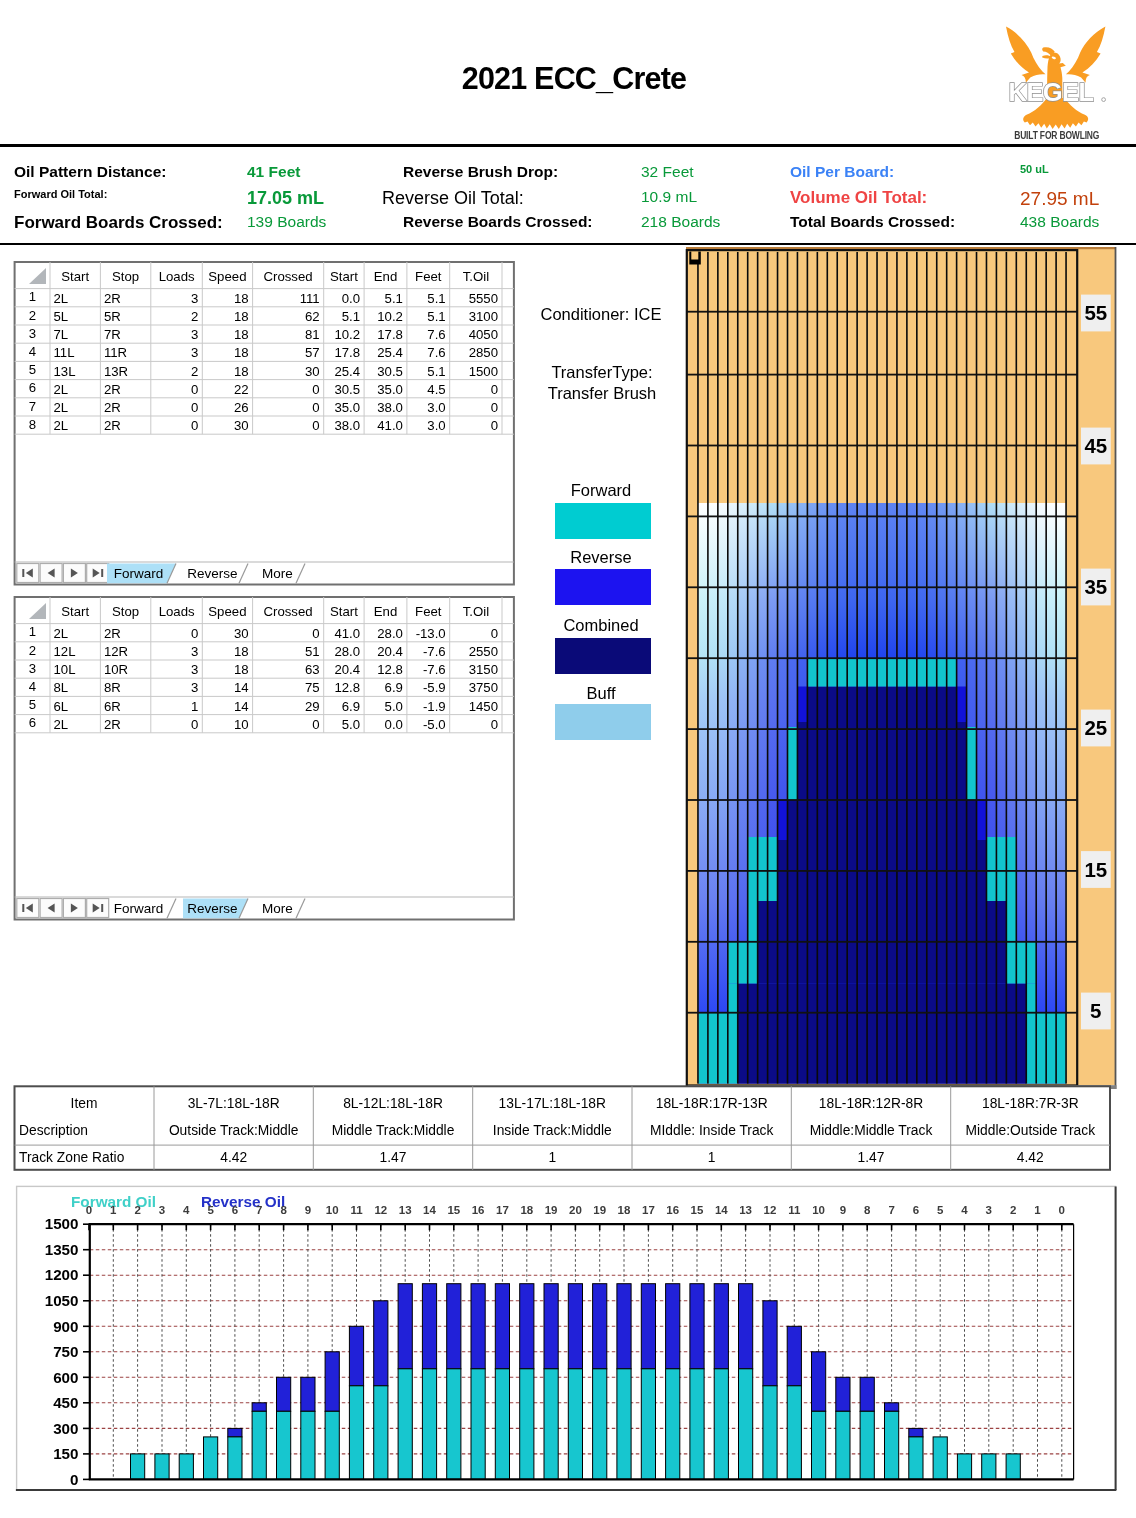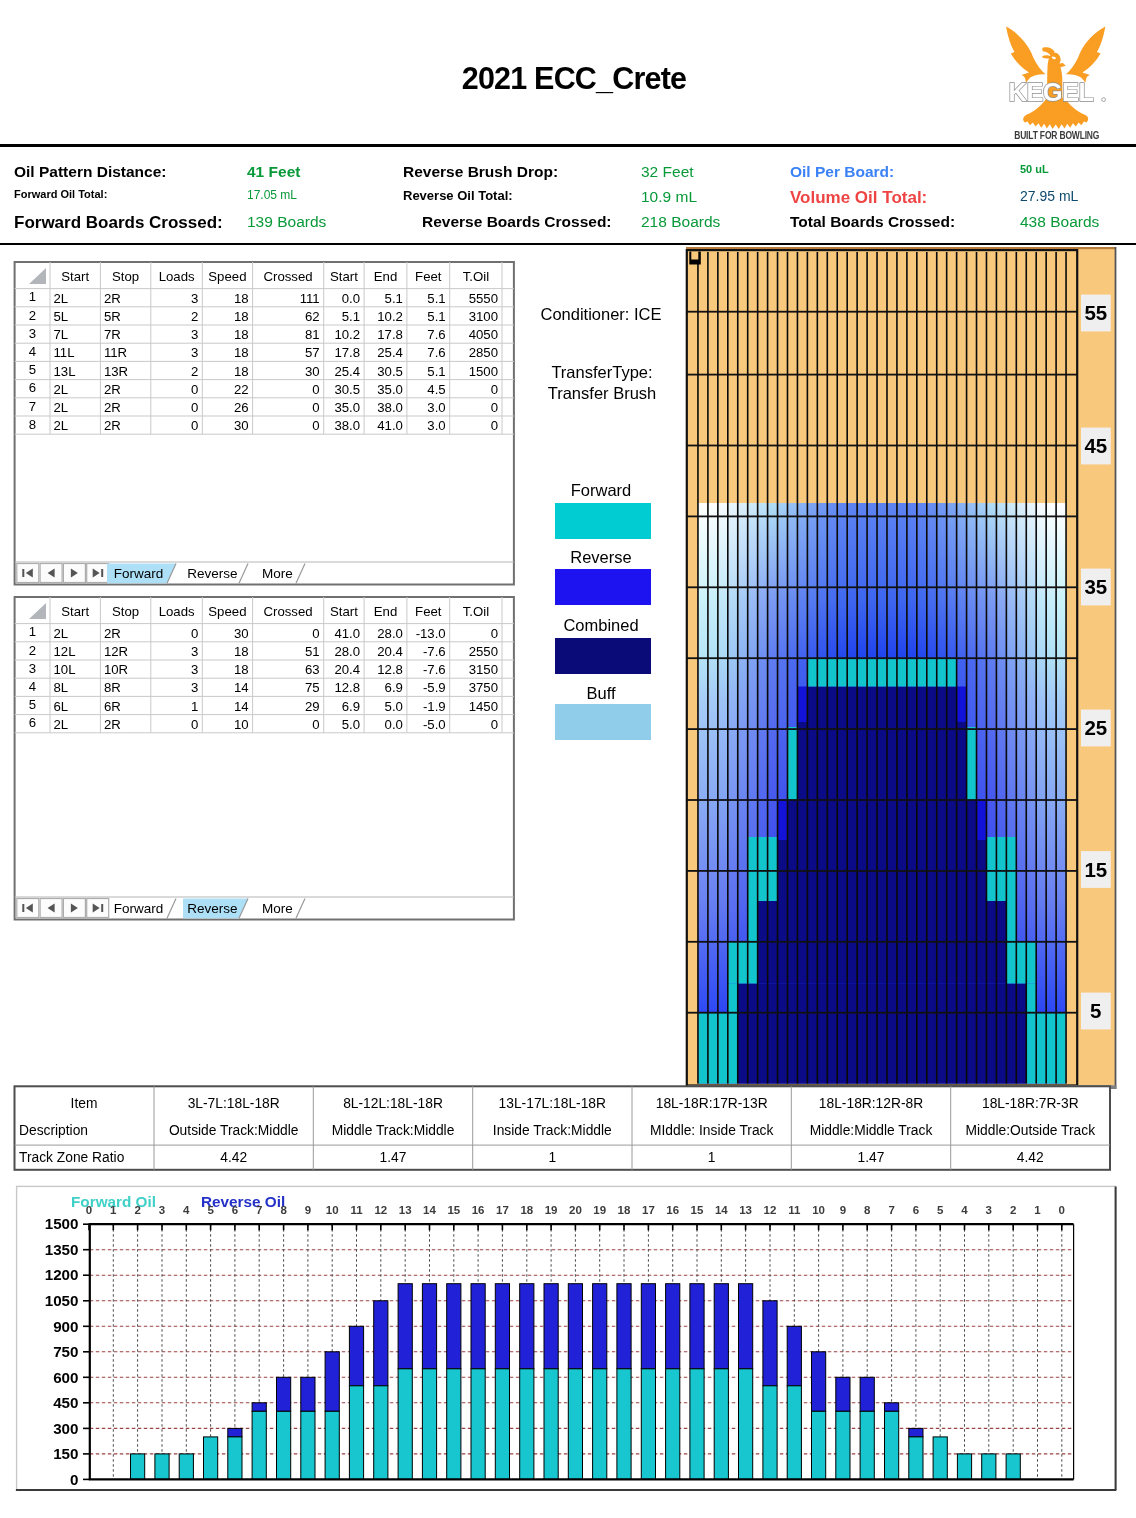--- a/index.html
+++ b/index.html
@@ -57,28 +57,28 @@
   </svg>
 <div style="position:absolute;left:0;top:144px;width:1136px;height:2.5px;background:#000"></div>
 <div style="position:absolute;left:0;top:242.5px;width:1136px;height:2.5px;background:#000"></div>
 <div style="position:absolute;left:14px;top:163px;font-size:15.5px;font-weight:bold;color:#000">Oil Pattern Distance:</div>
 <div style="position:absolute;left:247px;top:163px;font-size:15.5px;font-weight:bold;color:#089939">41 Feet</div>
 <div style="position:absolute;left:403px;top:163px;font-size:15.5px;font-weight:bold;color:#000">Reverse Brush Drop:</div>
 <div style="position:absolute;left:641px;top:163px;font-size:15.5px;font-weight:normal;color:#089939">32 Feet</div>
 <div style="position:absolute;left:790px;top:163px;font-size:15.5px;font-weight:bold;color:#3b82f6">Oil Per Board:</div>
 <div style="position:absolute;left:1020px;top:163px;font-size:11px;font-weight:bold;color:#089939">50 uL</div>
 <div style="position:absolute;left:14px;top:188px;font-size:11px;font-weight:bold;color:#000">Forward Oil Total:</div>
-<div style="position:absolute;left:247px;top:188px;font-size:12px;font-weight:normal;color:#089939">17.05 mL</div>
-<div style="position:absolute;left:403px;top:188px;font-size:13px;font-weight:bold;color:#000">Reverse Oil Total:</div>
+<div style="position:absolute;left:247px;top:188px;font-size:18px;font-weight:bold;color:#089939">17.05 mL</div>
+<div style="position:absolute;left:382px;top:188px;font-size:18px;font-weight:normal;color:#000">Reverse Oil Total:</div>
 <div style="position:absolute;left:641px;top:188px;font-size:15.5px;font-weight:normal;color:#089939">10.9 mL</div>
 <div style="position:absolute;left:790px;top:188px;font-size:17px;font-weight:bold;color:#ef4444">Volume Oil Total:</div>
-<div style="position:absolute;left:1020px;top:188px;font-size:14px;font-weight:normal;color:#0c4a6e">27.95 mL</div>
+<div style="position:absolute;left:1020px;top:188px;font-size:19px;font-weight:normal;color:#c2410c">27.95 mL</div>
 <div style="position:absolute;left:14px;top:213px;font-size:17px;font-weight:bold;color:#000">Forward Boards Crossed:</div>
 <div style="position:absolute;left:247px;top:213px;font-size:15.5px;font-weight:normal;color:#089939">139 Boards</div>
-<div style="position:absolute;left:422px;top:213px;font-size:15.5px;font-weight:bold;color:#000">Reverse Boards Crossed:</div>
+<div style="position:absolute;left:403px;top:213px;font-size:15.5px;font-weight:bold;color:#000">Reverse Boards Crossed:</div>
 <div style="position:absolute;left:641px;top:213px;font-size:15.5px;font-weight:normal;color:#089939">218 Boards</div>
 <div style="position:absolute;left:790px;top:213px;font-size:15.5px;font-weight:bold;color:#000">Total Boards Crossed:</div>
 <div style="position:absolute;left:1020px;top:213px;font-size:15.5px;font-weight:normal;color:#089939">438 Boards</div>
 <svg style="position:absolute;left:10px;top:255px" width="510" height="337" viewBox="10 255 510 337" font-family="Liberation Sans, sans-serif" fill="#000">
     <rect x="14.6" y="262.0" width="499.3" height="322.5" fill="#fff" stroke="#707070" stroke-width="2"></rect>
     <line x1="14.6" y1="288.6" x2="513.9" y2="288.6" stroke="#c9c9c9" stroke-width="1"></line>
     <line x1="14.6" y1="306.8" x2="513.9" y2="306.8" stroke="#c9c9c9" stroke-width="1"></line>
     <line x1="14.6" y1="325.0" x2="513.9" y2="325.0" stroke="#c9c9c9" stroke-width="1"></line>
     <line x1="14.6" y1="343.2" x2="513.9" y2="343.2" stroke="#c9c9c9" stroke-width="1"></line>
     <line x1="14.6" y1="361.4" x2="513.9" y2="361.4" stroke="#c9c9c9" stroke-width="1"></line>

